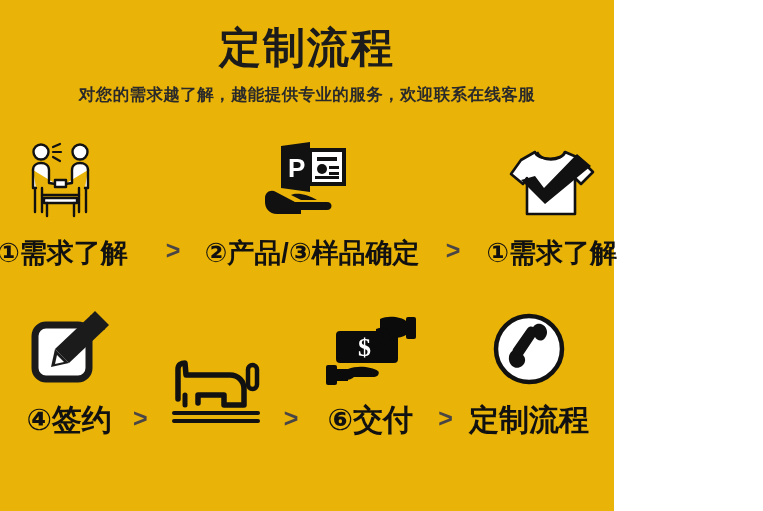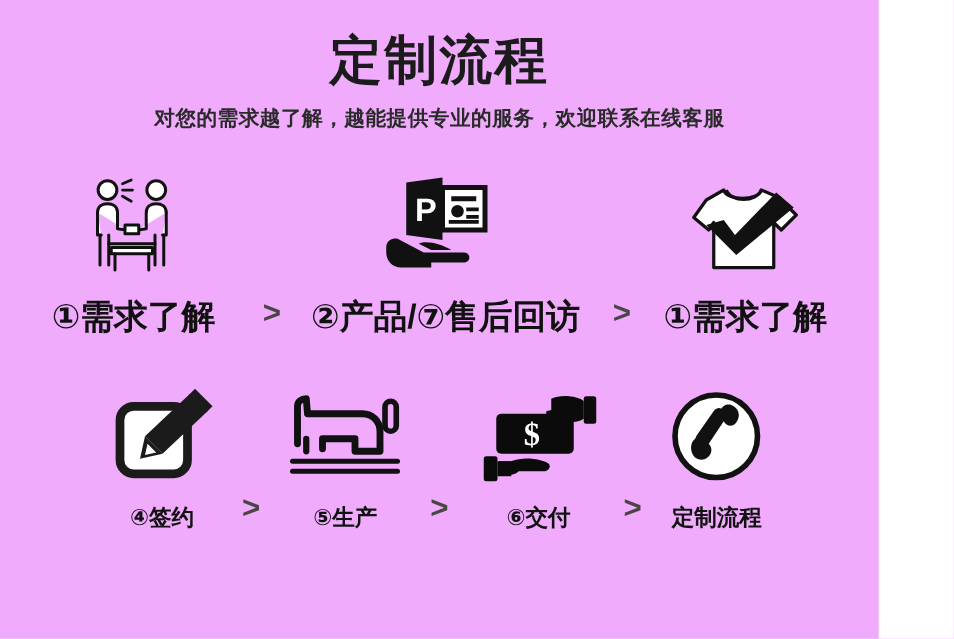--- a/index.html
+++ b/index.html
@@ -9,23 +9,23 @@
   body {
     width: 763px;
     height: 511px;
     background: #ffffff;
     font-family: "Liberation Sans", "DejaVu Sans", sans-serif;
     overflow: hidden;
     color: #1a1a1a;
   }
   .page {
     position: relative;
-    width: 703px;
+    width: 614px;
     height: 511px;
-    background: #f0abfc;
+    background: #eab308;
   }
 
   
   .header {
     padding-top: 22px;
     text-align: center;
   }
   .title {
     font-size: 42px;
     font-weight: bold;
@@ -75,21 +75,21 @@
   }
   .step-label {
     margin-top: 14px;
     font-size: 27px;
     font-weight: bold;
     color: #111111;
     white-space: nowrap;
     line-height: 1;
   }
   .row-2 .step-label {
-    font-size: 18px;
+    font-size: 30px;
   }
 
   .chevron {
     font-size: 25px;
     font-weight: bold;
     color: #4a4646;
     line-height: 1;
     padding-bottom: 4px;
     white-space: nowrap;
   }
@@ -170,21 +170,21 @@
 
             <path d="M24 6 L53 2 L53 52 L24 48 Z"></path>
             <text x="31" y="37" font-family="'Liberation Sans', sans-serif" font-size="26" font-weight="bold" fill="#ffffff">P</text>
 
             <path d="M8 58 C8 52 14 49 19 52 L38 62 L70 62 C76 62 76 70 70 70 L44 70
                      L44 74 L20 74 C12 74 8 68 8 62 Z"></path>
             <path d="M34 55 C40 52 52 55 60 60 L44 60 Z"></path>
           </g>
         </svg>
       </div>
-      <div class="step-label">②产品/⑦售后回访</div>
+      <div class="step-label">②产品/③样品确定</div>
     </div>
 
     <div class="chevron gap-b">&gt;</div>
 
     <div class="step">
       <div class="icon-box">
         <svg width="106" height="86" viewBox="0 0 106 86" aria-hidden="true">
           <g>
 
             <path d="M36 12 L22 20 L12 34 L24 44 L28 38 L28 74 L76 74 L76 38 L82 44 L94 32 L80 18 L66 12
@@ -234,21 +234,20 @@
 
             <path d="M17 40 L17 50" stroke-width="5"></path>
 
             <rect x="80" y="10" width="9" height="24" rx="4.5" ry="4.5" stroke-width="4.5"></rect>
 
             <path d="M6 58 L90 58" stroke-width="4"></path>
             <path d="M6 66 L90 66" stroke-width="4"></path>
           </g>
         </svg>
       </div>
-      <div class="step-label">⑤生产</div>
     </div>
 
     <div class="chevron gap-d">&gt;</div>
 
     <div class="step">
       <div class="icon-box">
         <svg width="104" height="80" viewBox="0 0 104 80" aria-hidden="true">
           <g fill="#0b0b0b">
 
             <path d="M62 8 C70 4 84 6 88 10 L88 24 C82 28 70 28 62 24 Z"></path>

